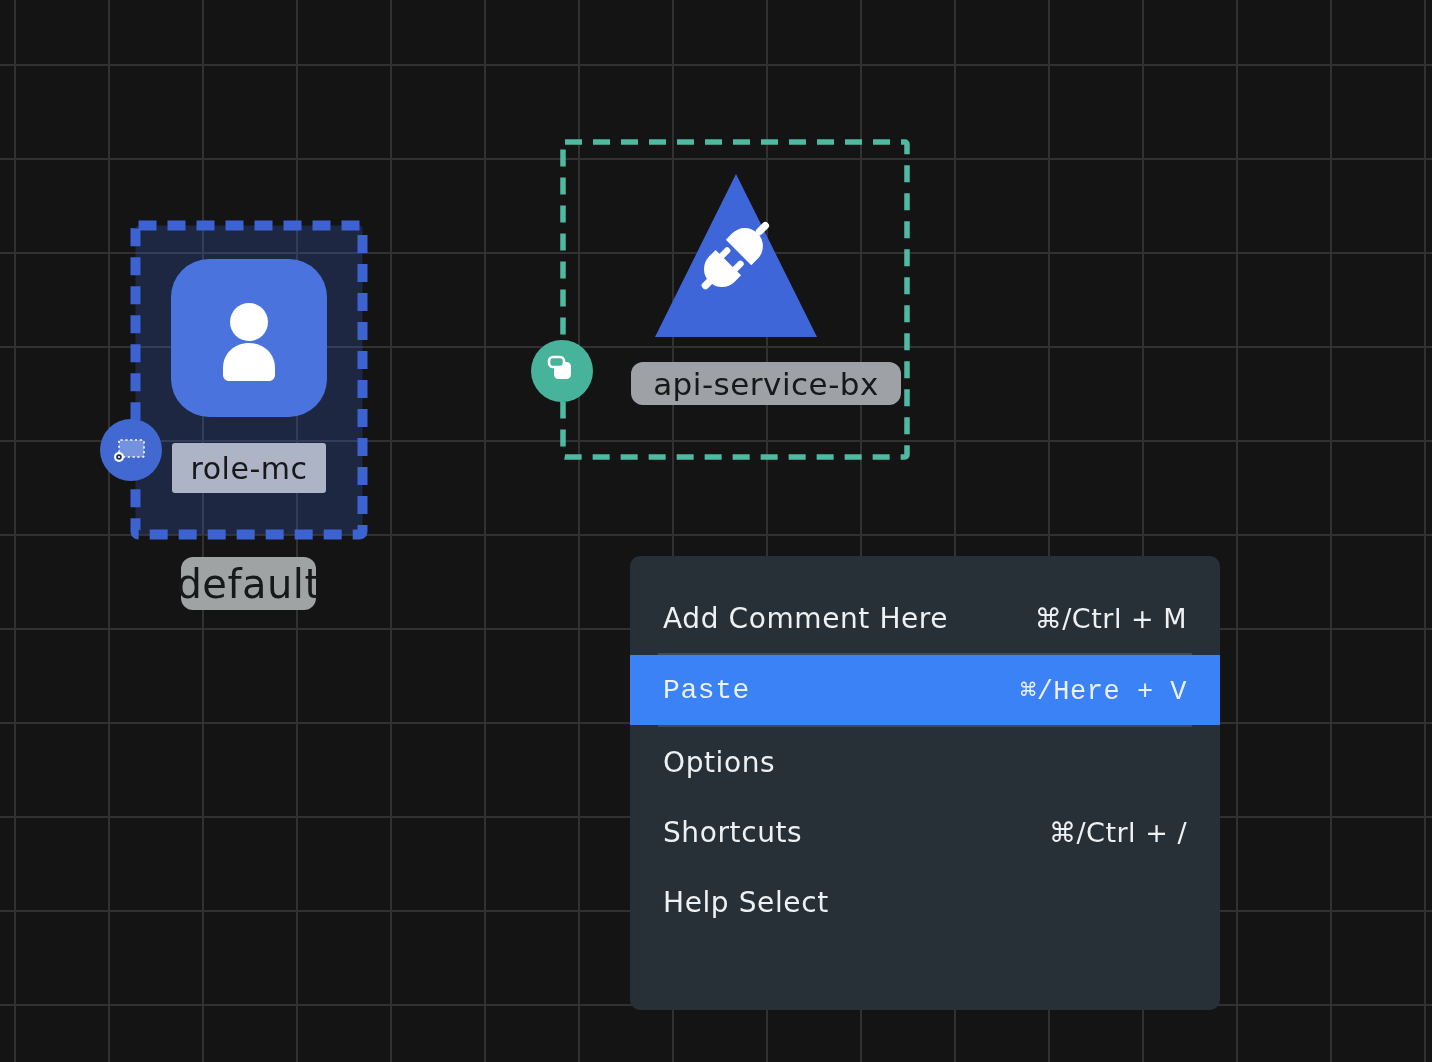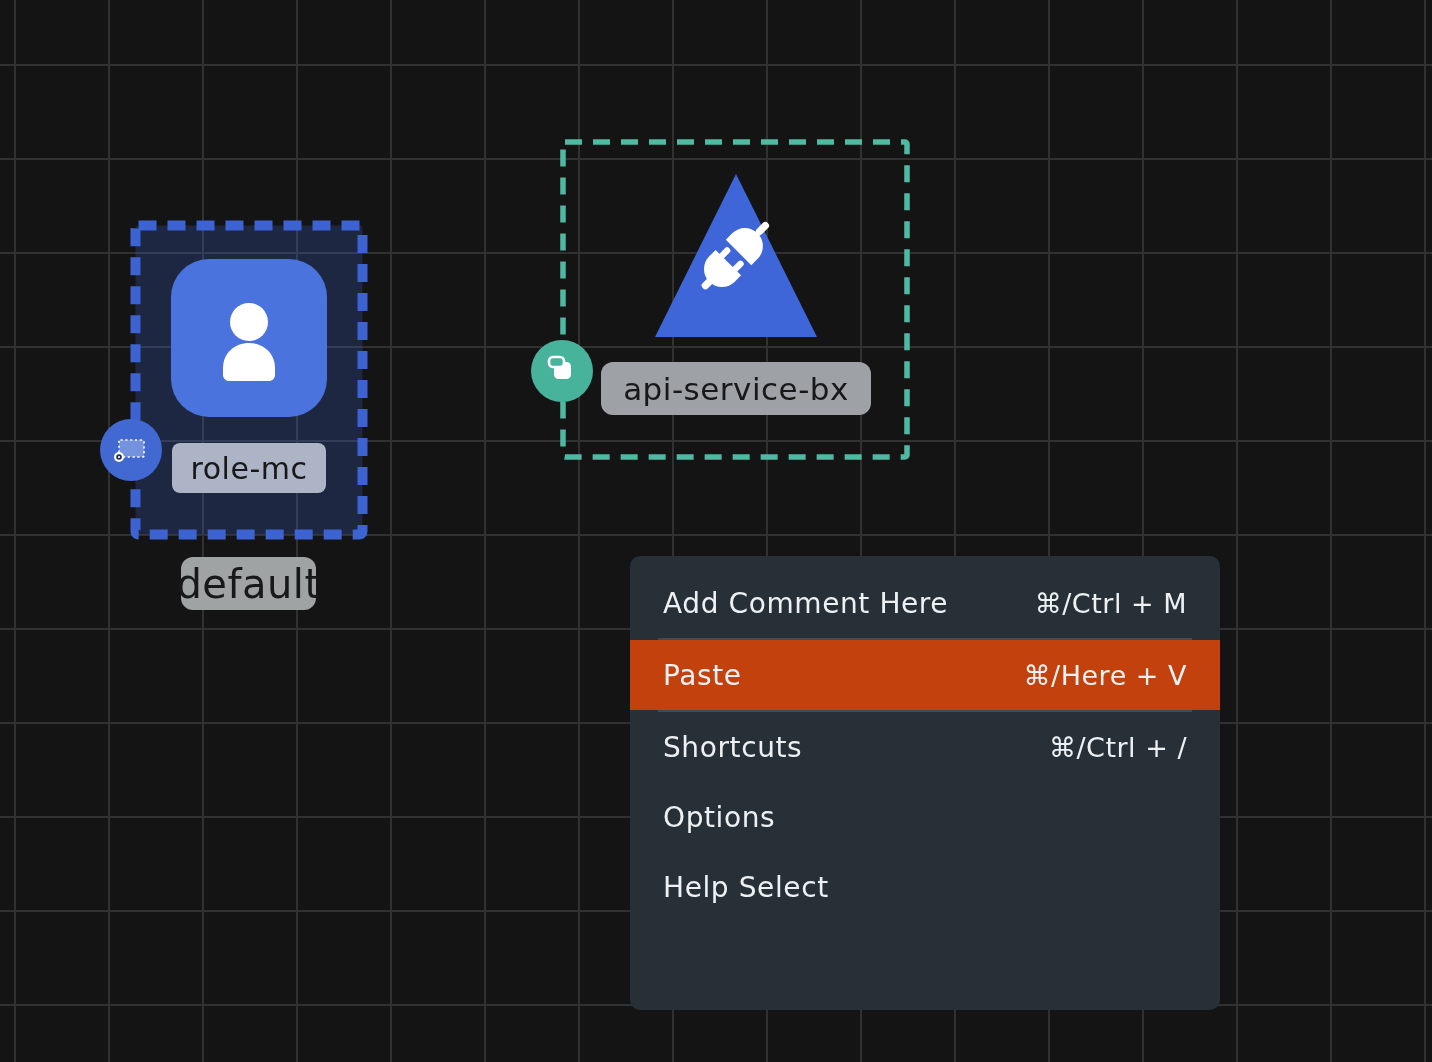--- a/index.html
+++ b/index.html
@@ -24,53 +24,53 @@
     left:171px; top:259px; width:156px; height:158px;
     background:#4A73DE; border-radius:38px;
     display:flex; align-items:center; justify-content:center;
   }
   .node-label {
     display:flex; align-items:center; justify-content:center;
     color:#17181A; letter-spacing:0.5px;
   }
   .role-label {
     left:172px; top:443px; width:154px; height:50px;
-    background:#ADB4C6; border-radius:8px; font-size:30px;
+    background:#ADB4C6; border-radius:3px; font-size:30px;
   }
   .default-label {
     left:181px; top:557px; width:135px; height:53px;
     background:#9FA3A3; border-radius:12px; font-size:40px;
   }
   .badge {
     width:62px; height:62px; border-radius:50%;
     display:flex; align-items:center; justify-content:center;
   }
   .role-badge { left:100px; top:419px; background:#4169D1; }
 
   
   .api-selection-svg { left:559px; top:138px; width:352px; height:323px; }
   .api-triangle-svg { left:652px; top:168px; width:168px; height:172px; overflow:visible; }
   .api-label {
-    left:601px; top:362px; width:270px; height:53px;
+    left:631px; top:362px; width:270px; height:43px;
     background:#9EA2A6; border-radius:12px; font-size:31px;text-align:center;
   }
   .api-badge { left:531px; top:340px; background:#47B39B; }
 
   
   .context-menu {
     left:630px; top:556px; width:590px; height:454px;
     background:#272F37; border-radius:10px;
-    padding:12px 0 12px 0;
+    padding:27px 0 12px 0;
     color:#EDF1F3;
   }
   .menu-item {
     height:70px; display:flex; align-items:center; justify-content:space-between;
     padding:0 33px; font-size:28px; letter-spacing:0.6px; cursor:default;
   }
-  .menu-item.highlighted { background:#c2410c; }
+  .menu-item.highlighted { background:#3b82f6;font-family:Liberation Mono, monospace; }
   .menu-shortcut { font-size:27px; color:#EDF1F3; letter-spacing:0.5px; }
   .menu-divider { height:2px; background:#414B54; margin:0 28px; }
 </style>
 </head>
 <body>
 
 <div class="canvas">
 
   <div>
     <svg class="abs role-selection-svg">
@@ -137,27 +137,27 @@
 
     <div class="menu-item highlighted">
       <span>Paste</span>
       <span class="menu-shortcut">⌘/Here + V</span>
     </div>
 
 
     <div class="menu-divider"></div>
 
     <div class="menu-item">
-      <span>Shortcuts</span>
-      <span class="menu-shortcut">⌘/Ctrl + /</span>
+      <span>Options</span>
+      <span class="menu-shortcut"></span>
     </div>
 
     <div class="menu-item">
-      <span>Options</span>
-      <span class="menu-shortcut"></span>
+      <span>Shortcuts</span>
+      <span class="menu-shortcut">⌘/Ctrl + /</span>
     </div>
 
     <div class="menu-item">
       <span>Help Select</span>
       <span class="menu-shortcut"></span>
     </div>
 
   </div>
 </div>
 

